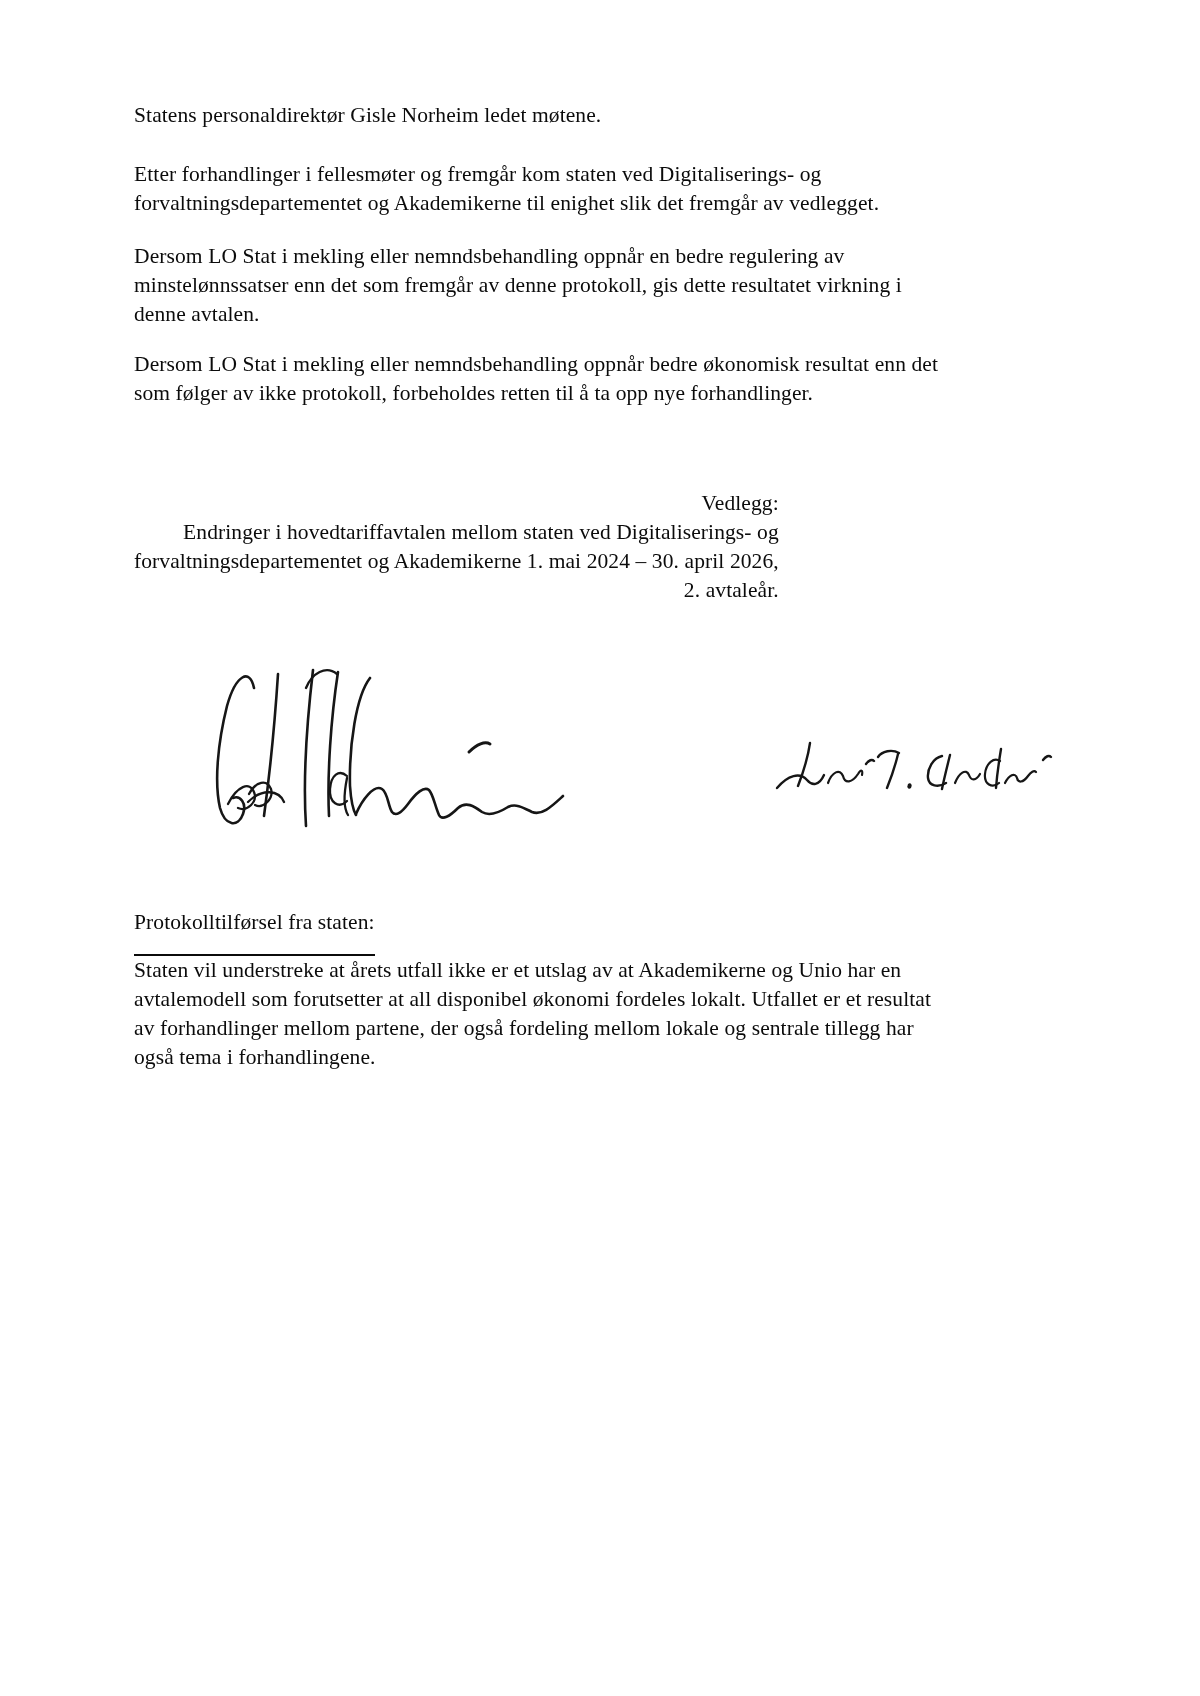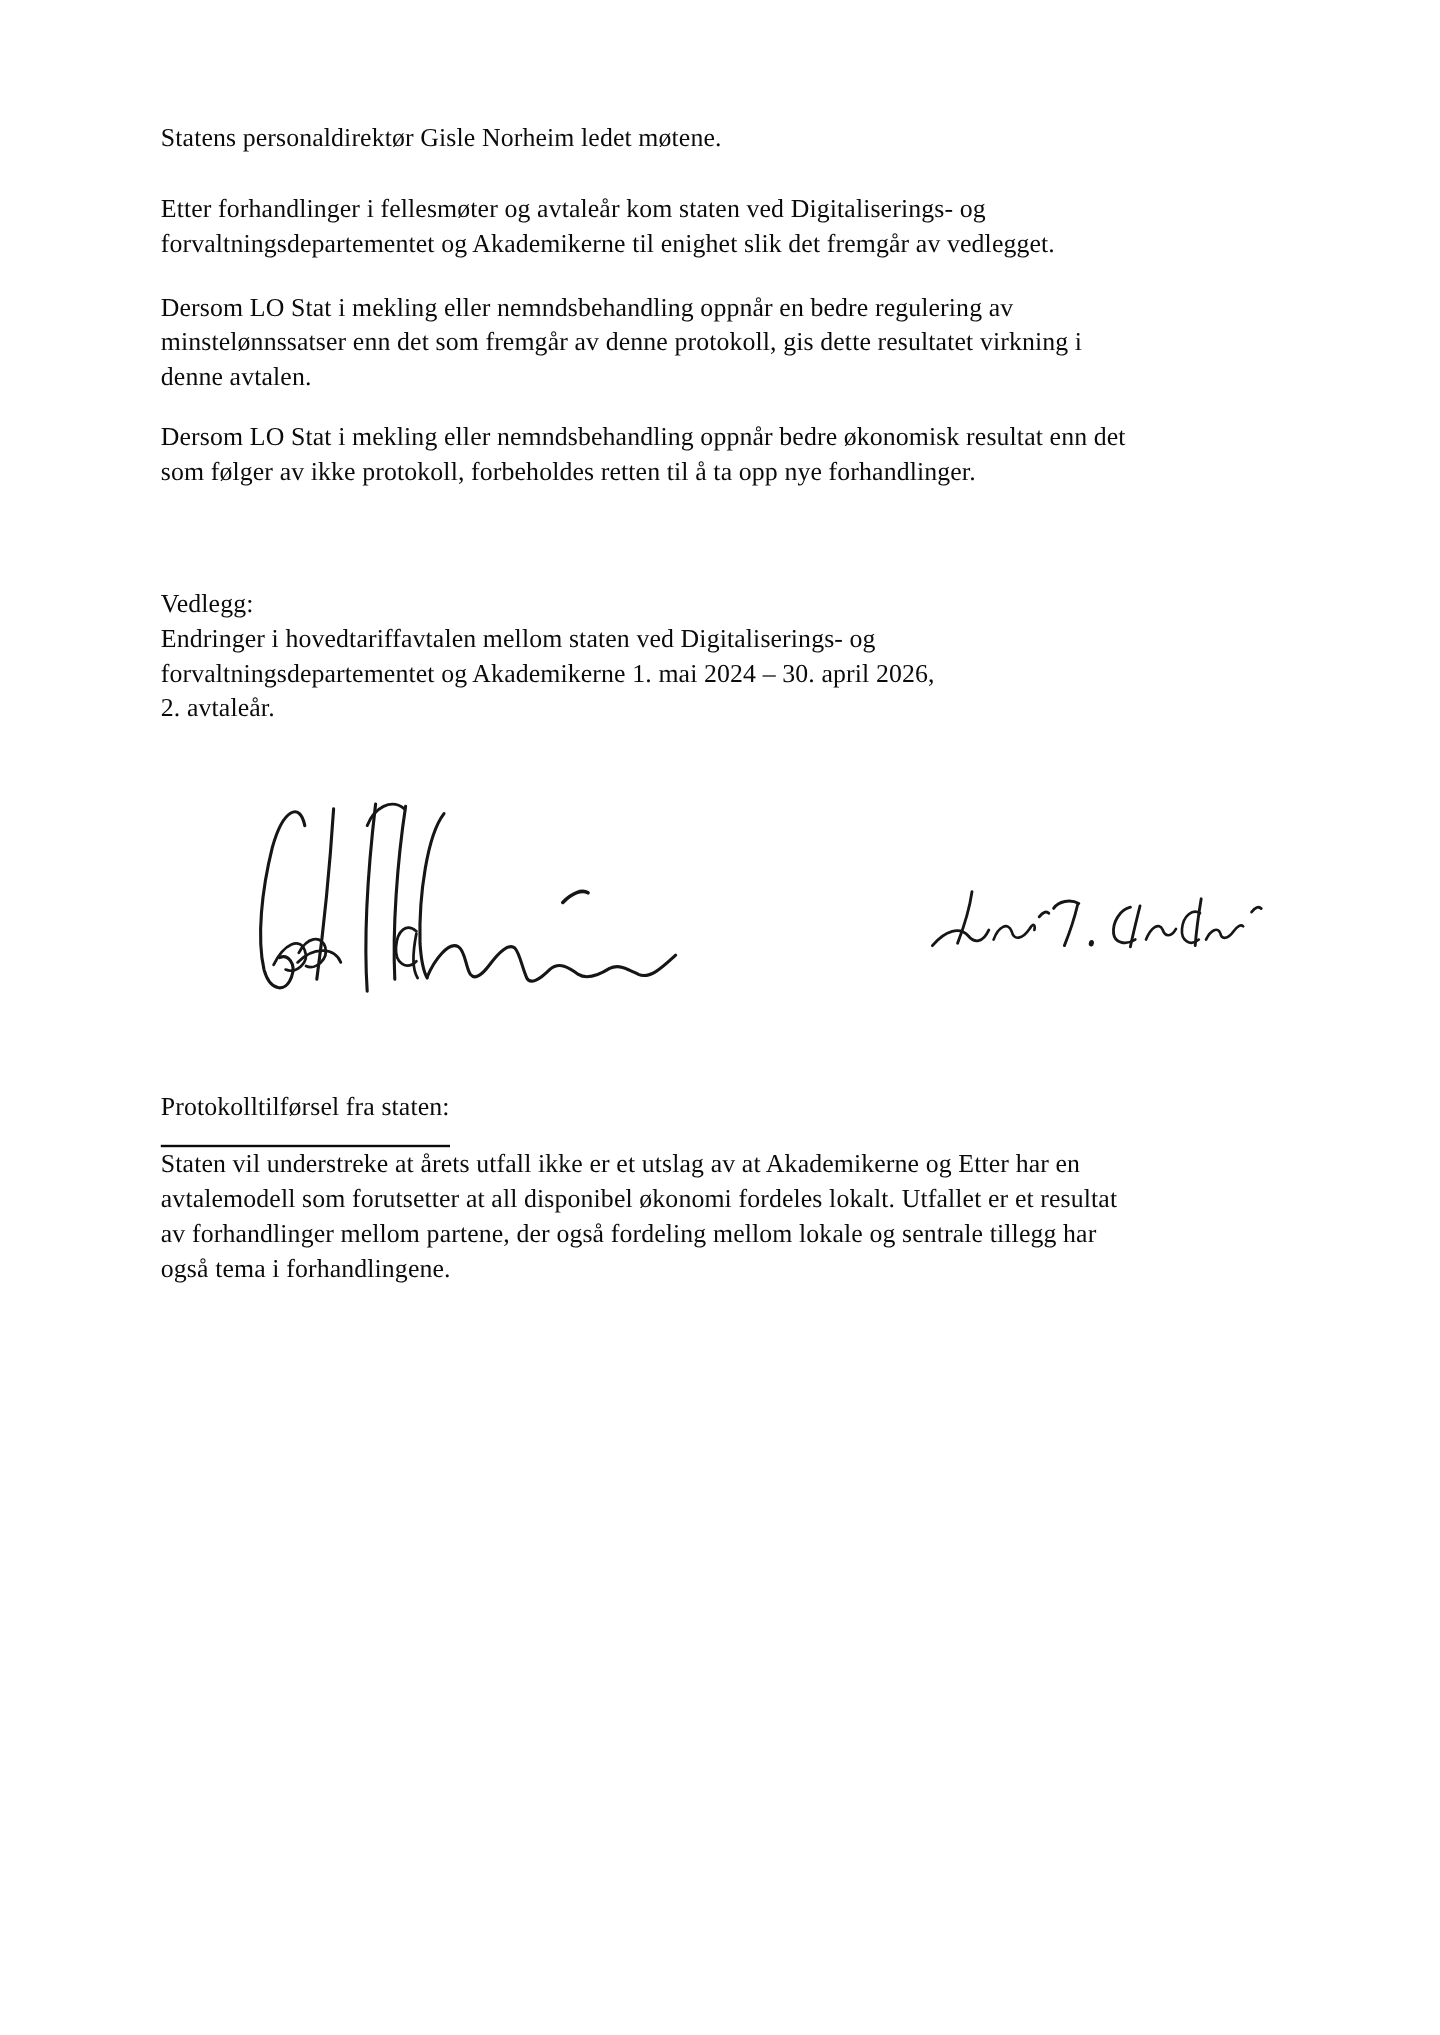--- a/index.html
+++ b/index.html
@@ -44,36 +44,36 @@
 </head>
 <body>
 
 <div class="page">
 
   <div class="para" style="top:101px;">
     <div class="line">Statens personaldirektør Gisle Norheim ledet møtene.</div>
   </div>
 
   <div class="para" style="top:160px;">
-    <div class="line">Etter forhandlinger i fellesmøter og avtaleår kom staten ved Digitaliserings- og</div>
+    <div class="line">Etter forhandlinger i fellesmøter og fremgår kom staten ved Digitaliserings- og</div>
     <div class="line">forvaltningsdepartementet og Akademikerne til enighet slik det fremgår av vedlegget.</div>
   </div>
 
   <div class="para" style="top:242px;">
     <div class="line">Dersom LO Stat i mekling eller nemndsbehandling oppnår en bedre regulering av</div>
     <div class="line">minstelønnssatser enn det som fremgår av denne protokoll, gis dette resultatet virkning i</div>
     <div class="line">denne avtalen.</div>
   </div>
 
   <div class="para" style="top:350px;">
     <div class="line">Dersom LO Stat i mekling eller nemndsbehandling oppnår bedre økonomisk resultat enn det</div>
     <div class="line">som følger av ikke protokoll, forbeholdes retten til å ta opp nye forhandlinger.</div>
   </div>
 
-  <div class="para" style="top:489px;">
+  <div class="para" style="top:489px;text-align:right;">
     <div class="line">Vedlegg:</div>
     <div class="line">Endringer i hovedtariffavtalen mellom staten ved Digitaliserings- og</div>
     <div class="line">forvaltningsdepartementet og Akademikerne 1. mai 2024 – 30. april 2026,</div>
     <div class="line">2. avtaleår.</div>
   </div>
 
   <div class="sig" style="left:192px; top:616px; width:380px; height:215px;">
     <svg width="380" height="215" viewBox="0 0 380 215">
 
       <path d="M 62,72 C 58,52 44,58 35,90 C 26,126 22,166 28,192 C 33,210 46,212 51,198 C 55,187 48,179 41,182" stroke-width="2.6"></path>
@@ -132,19 +132,19 @@
       <path d="M 235,58 C 239,50 245,47 247,53 C 248,58 253,58 258,51 C 261,47 264,45 266,47" stroke-width="2.2"></path>
 
       <path d="M 273,35 C 276,31 279,30 281,32" stroke-width="2.4"></path>
     </svg>
   </div>
 
   <div class="para" style="top:908px;">
     <div class="line">
       <span class="heading-underline">Protokolltilførsel fra staten:</span>
     </div>
-    <div class="line">Staten vil understreke at årets utfall ikke er et utslag av at Akademikerne og Etter har en</div>
+    <div class="line">Staten vil understreke at årets utfall ikke er et utslag av at Akademikerne og Unio har en</div>
     <div class="line">avtalemodell som forutsetter at all disponibel økonomi fordeles lokalt. Utfallet er et resultat</div>
     <div class="line">av forhandlinger mellom partene, der også fordeling mellom lokale og sentrale tillegg har</div>
     <div class="line">også tema i forhandlingene.</div>
   </div>
 
 </div>
 
 </body></html>

